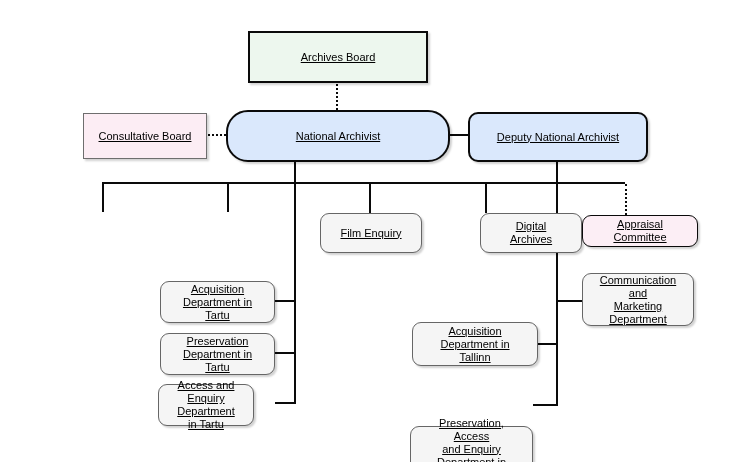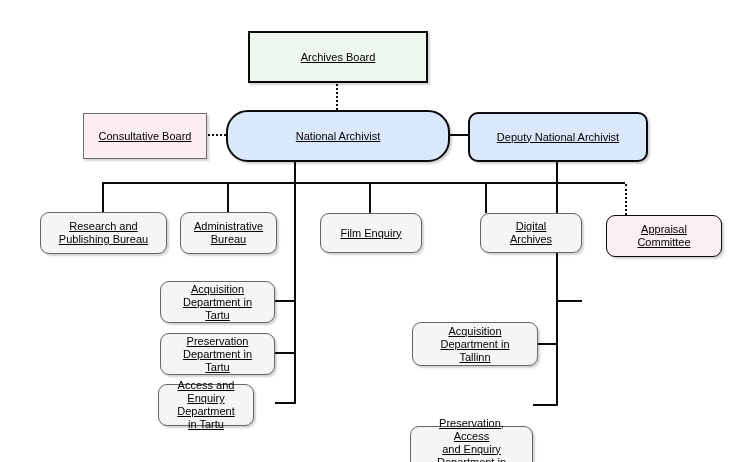--- a/index.html
+++ b/index.html
@@ -67,58 +67,55 @@
   </div>
 
   <div class="node blue-rounded" style="left:226px; top:110px; width:224px; height:52px;border-radius:22px;">
     <span>National Archivist</span>
   </div>
 
   <div class="node blue-rounded" style="left:468px; top:112px; width:180px; height:50px;">
     <span>Deputy National Archivist</span>
   </div>
 
-  <div class="node gray-rounded" style="left:40px; top:212px; width:127px; height:42px;">
-    <span>Research and
-Publishing Bureau</span>
-  </div>
 
-  <div class="node gray-rounded" style="left:180px; top:212px; width:97px; height:42px;">
-    <span>Administrative
-Bureau</span>
-  </div>
 
   <div class="node gray-rounded" style="left:320px; top:213px; width:102px; height:40px;">
     <span>Film Enquiry</span>
   </div>
 
   <div class="node gray-rounded" style="left:433px; top:213px; width:102px; height:40px;margin-left:47px;">
     <span>Digital Archives</span>
   </div>
 
-  <div class="node pink-rounded" style="left:582px; top:215px; width:116px; height:42px;margin-left:24px;">
+  <div class="node pink-rounded" style="left:582px; top:215px; width:116px; height:32px;">
     <span>Appraisal
 Committee</span>
   </div>
 
   <div class="node gray-rounded" style="left:160px; top:281px; width:115px; height:42px;">
     <span>Acquisition
 Department in Tartu</span>
   </div>
 
   <div class="node gray-rounded" style="left:160px; top:333px; width:115px; height:42px;">
     <span>Preservation
 Department in Tartu</span>
   </div>
 
   <div class="node gray-rounded" style="left:158px; top:384px; width:96px; height:42px;">
     <span>Access and Enquiry
 Department in Tartu</span>
   </div>
 
+  <div class="node gray-rounded" style="left:582px; top:273px; width:112px; height:53px;">
+    <span>Communication and
+Marketing
+Department</span>
+  </div>
 
   <div class="node gray-rounded" style="left:412px; top:322px; width:126px; height:44px;">
     <span>Acquisition
 Department in Tallinn</span>
   </div>
 
   <div class="node gray-rounded" style="left:410px; top:382px; width:123px; height:46px;margin-top:44px;">
     <span>Preservation, Access
 and Enquiry
 Department in Tallinn</span>

